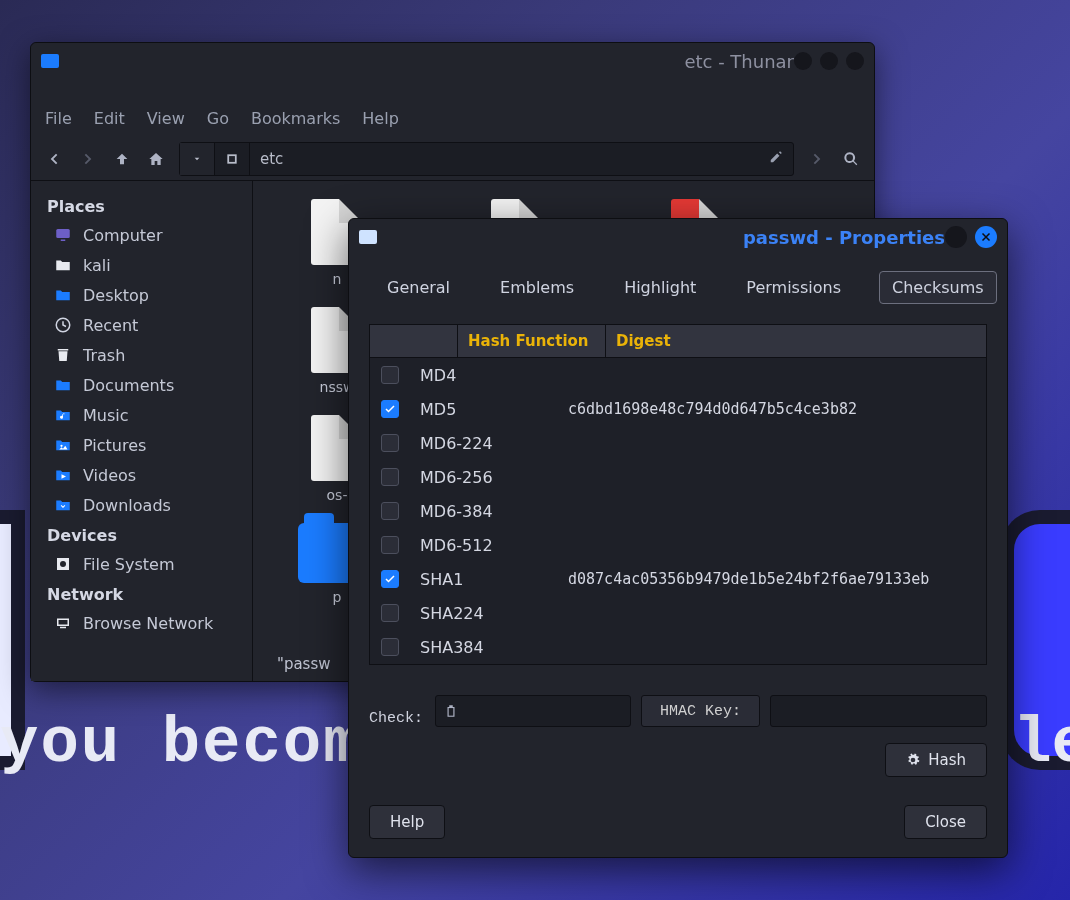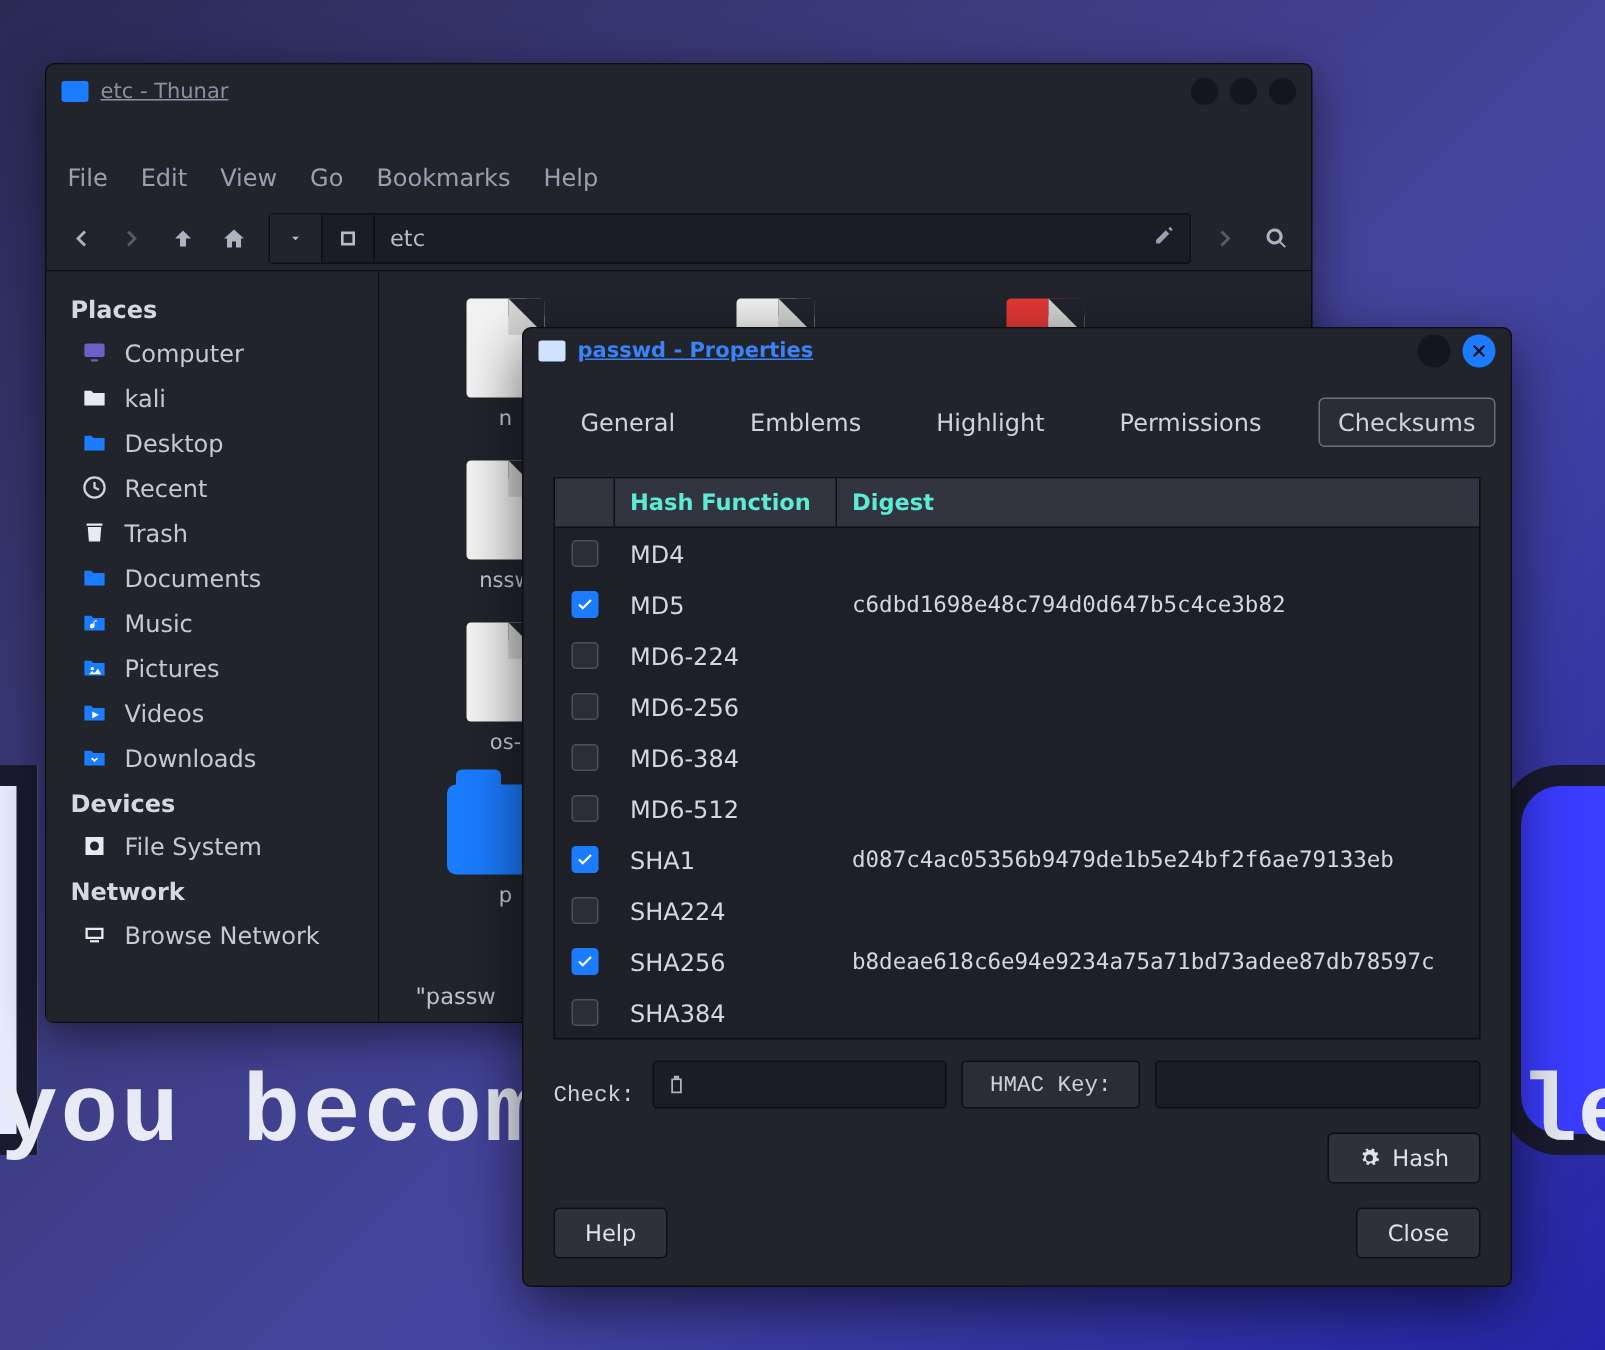--- a/index.html
+++ b/index.html
@@ -41,21 +41,21 @@
     border:1px solid #0d0e12;
     border-radius:6px;
     box-shadow: 0 8px 30px rgba(0,0,0,.5);
     display:flex; flex-direction:column;
   }
   .titlebar {
     height:36px; display:flex; align-items:center;
     padding:0 10px; background:#22242c; border-radius:6px 6px 0 0;
   }
   .titlebar .win-icon { width:18px; height:14px; background:#1b7cff; border-radius:2px; margin-right:8px;}
-  .titlebar .title { flex:1; text-align:left; color:#8d90a0; font-size:14px;text-decoration:underline;}
+  .titlebar .title { flex:1; text-align:right; color:#8d90a0; font-size:18px;}
   .win-controls { display:flex; gap:8px;}
   .win-btn { width:18px; height:18px; border-radius:50%; background:#15161c; }
   .menubar {
     display:flex; gap:22px; padding:6px 14px 10px 14px;
     color:#9aa0b0; font-size:16px;
   }
   .menubar span { cursor:pointer;margin-top:24px; }
   .toolbar {
     display:flex; align-items:center; gap:4px;
     padding:4px 8px;
@@ -135,22 +135,23 @@
   .tabs {
     display:flex; gap:26px; padding:16px 26px 12px 26px; align-items:center;
   }
   .tab { color:#cfd3e0; font-size:16px; padding:6px 12px; cursor:pointer;}
   .tab.active { border:1px solid #6c6f7e; border-radius:4px; background:#2a2c36;}
   .hash-table {
     margin:8px 20px 0 20px; border:1px solid #0e0f14; flex:0 0 auto;
     background:#1e2028;
   }
   .ht-head {
-    display:flex; background:#32343f; color:#5eead4; font-weight:bold;
+    display:flex; background:#32343f; color:#eab308; font-weight:bold;
     border-bottom:1px solid #0e0f14;
+    padding-left:48px;
   }
   .ht-head .col-chk { width:40px; border-right:1px solid #0e0f14;}
   .ht-head .col-fn { width:148px; padding:7px 10px; border-right:1px solid #0e0f14;}
   .ht-head .col-dg { flex:1; padding:7px 10px;}
   .ht-row {
     display:flex; align-items:center; height:34px; color:#d4d7e2;
     font-size:16px;
   }
   .ht-row .col-chk { width:40px; display:flex; justify-content:center;}
   .ht-row .col-fn { width:148px; padding:0 10px;}
@@ -165,21 +166,21 @@
     display:flex; align-items:flex-end; gap:10px;
     padding:14px 20px 6px 20px;
     font-family:Liberation Mono, monospace;
   }
   .check-row .lbl { width:56px; color:#d0d3df;}
   .check-row .inp {
     height:32px; background:#1b1d24; border:1px solid #0e0f14; border-radius:3px;
     display:flex; align-items:center; padding:0 8px; gap:6px;
   }
   .check-row .inp.chk-in { width:196px;}
-  .check-row .hmac-lbl { padding:0 18px; height:32px; background:#2a2c36; border:1px solid #0e0f14; border-radius:3px; display:flex; align-items:center;}
+  .check-row .hmac-lbl { padding:0 18px; height:32px; background:#2a2c36; border:1px solid #0e0f14; border-radius:3px; display:flex; align-items:center;margin-top:16px;}
   .check-row .hmac-in { flex:1;}
   .hash-btn-row { display:flex; justify-content:flex-end; padding:10px 20px 0 20px;}
   .btn {
     height:34px; padding:0 20px; background:#2e303a; border:1px solid #0e0f14;
     border-radius:4px; color:#dfe2ec; display:flex; align-items:center; gap:8px;
     cursor:pointer; font-size:15px;
   }
   .dlg-buttons {
     margin-top:auto; display:flex; justify-content:space-between;
     padding:16px 20px 18px 20px;
@@ -503,31 +504,20 @@
         </div>
         <div class="ht-row">
           <div class="col-chk">
             <div class="chk"></div>
           </div>
           <div class="col-fn">SHA224</div>
           <div class="col-dg"></div>
         </div>
         <div class="ht-row">
           <div class="col-chk">
-            <div class="chk on">
-              <svg viewBox="0 0 24 24">
-                <path d="M4 12l5 5L20 6" stroke="#fff" stroke-width="3" fill="none"></path>
-              </svg>
-            </div>
-          </div>
-          <div class="col-fn">SHA256</div>
-          <div class="col-dg">b8deae618c6e94e9234a75a71bd73adee87db78597c</div>
-        </div>
-        <div class="ht-row">
-          <div class="col-chk">
             <div class="chk"></div>
           </div>
           <div class="col-fn">SHA384</div>
           <div class="col-dg"></div>
         </div>
       </div>
   </div>
 
   <div class="check-row">
     <div class="lbl">Check:</div>

